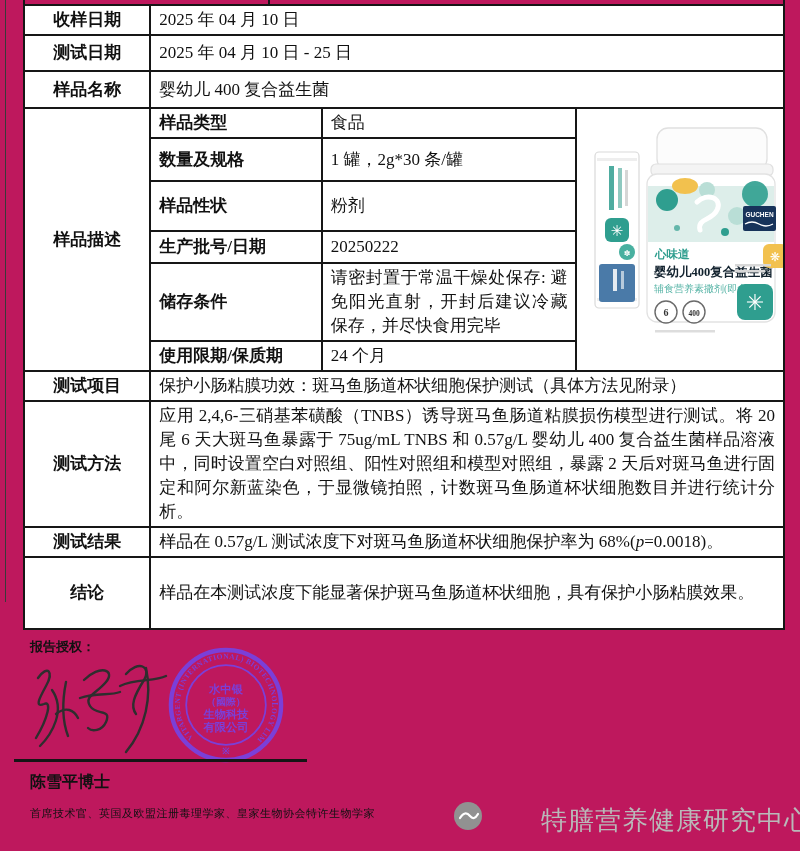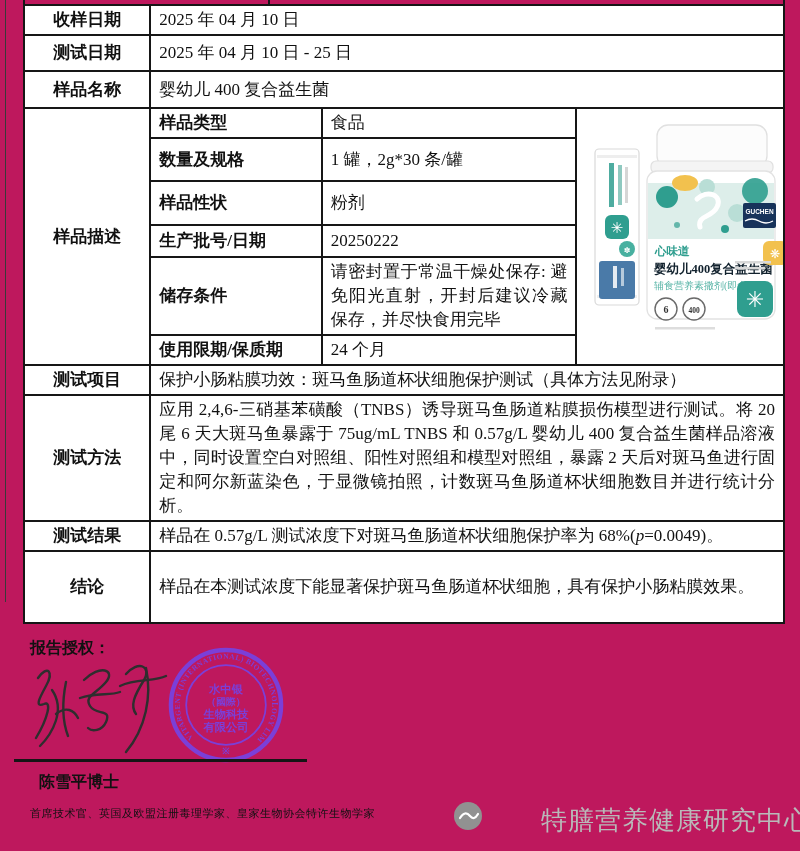--- a/index.html
+++ b/index.html
@@ -14,25 +14,25 @@
   table.report td{border:2px solid #161616;padding:2px 8px;font-size:17px;line-height:24px;
                   overflow:hidden;background:#fff;}
   td.lbl{font-weight:700;text-align:center;padding:2px 2px;}
   td.sublbl{font-weight:700;text-align:left;}
   td.val{text-align:left;margin-left:12px;}
   td.just{text-align:justify;line-height:24px;}
   td.store{line-height:23px;padding-top:1px;padding-bottom:1px;}
   td.imgcell{padding:0;vertical-align:middle;}
   .ital{font-style:italic;}
   
-  .auth-label{position:absolute;left:30px;top:638px;font-size:16px;font-weight:700;}
+  .auth-label{position:absolute;left:30px;top:638px;font-size:13px;font-weight:700;}
   .sig-svg{position:absolute;left:22px;top:652px;}
   .stamp-svg{position:absolute;left:167px;top:646px;}
   .sig-line{position:absolute;left:14px;top:759px;width:293px;height:3px;background:#151515;}
-  .signer-name{position:absolute;left:30px;top:772px;font-size:16px;font-weight:700;margin-left:9px;}
+  .signer-name{position:absolute;left:30px;top:772px;font-size:16px;font-weight:700;}
   .signer-titles{position:absolute;left:30px;top:806px;font-size:11px;font-weight:400;z-index:3;
                  letter-spacing:0.5px;white-space:nowrap;}
   .watermark-text{position:absolute;left:541px;top:803px;font-size:26px;color:#b9b9b9;z-index:1;
                   font-family:"Liberation Sans","DejaVu Sans",sans-serif;letter-spacing:1px;white-space:nowrap;}
   .watermark-logo{position:absolute;left:452px;top:800px;z-index:1;}
 </style>
 </head>
 <body>
 
 <div class="page">
@@ -118,21 +118,21 @@
               <rect x="150" y="154" width="30" height="2.5" fill="#d8d8d8"></rect>
               <rect x="70" y="214" width="60" height="2.5" fill="#dddddd"></rect>
             </g>
           </svg>
         </td>
       </tr>
       <tr style="height:43px">
         <td class="sublbl">数量及规格</td>
         <td class="val">1 罐，2g*30 条/罐</td>
       </tr>
-      <tr style="height:44px">
+      <tr style="height:50px">
         <td class="sublbl">样品性状</td>
         <td class="val">粉剂</td>
       </tr>
       <tr style="height:32px">
         <td class="sublbl">生产批号/日期</td>
         <td class="val">20250222</td>
       </tr>
       <tr style="height:70px">
         <td class="sublbl">储存条件</td>
         <td class="val store just">请密封置于常温干燥处保存: 避免阳光直射，开封后建议冷藏保存，并尽快食用完毕</td>
@@ -146,21 +146,21 @@
         <td class="lbl">测试项目</td>
         <td class="val" colspan="3">保护小肠粘膜功效：斑马鱼肠道杯状细胞保护测试（具体方法见附录）</td>
       </tr>
       <tr style="height:122px">
         <td class="lbl">测试方法</td>
         <td class="val just" colspan="3">应用 2,4,6-三硝基苯磺酸（TNBS）诱导斑马鱼肠道粘膜损伤模型进行测试。将 20 尾 6 天大斑马鱼暴露于 75ug/mL TNBS 和 0.57g/L 婴幼儿 400 复合益生菌样品溶液中，同时设置空白对照组、阳性对照组和模型对照组，暴露 2 天后对斑马鱼进行固定和阿尔新蓝染色，于显微镜拍照，计数斑马鱼肠道杯状细胞数目并进行统计分析。</td>
       </tr>
       <tr style="height:29px">
         <td class="lbl">测试结果</td>
         <td class="val" colspan="3">
-          <span>样品在 0.57g/L 测试浓度下对斑马鱼肠道杯状细胞保护率为 68%(</span><span class="ital">p</span><span>=0.0049)。</span>
+          <span>样品在 0.57g/L 测试浓度下对斑马鱼肠道杯状细胞保护率为 68%(</span><span class="ital">p</span><span>=0.0018)。</span>
         </td>
       </tr>
       <tr style="height:72px">
         <td class="lbl">结论</td>
         <td class="val just" colspan="3">样品在本测试浓度下能显著保护斑马鱼肠道杯状细胞，具有保护小肠粘膜效果。</td>
       </tr>
     </tbody>
   </table>
 
   <div class="auth-label">报告授权：</div>

